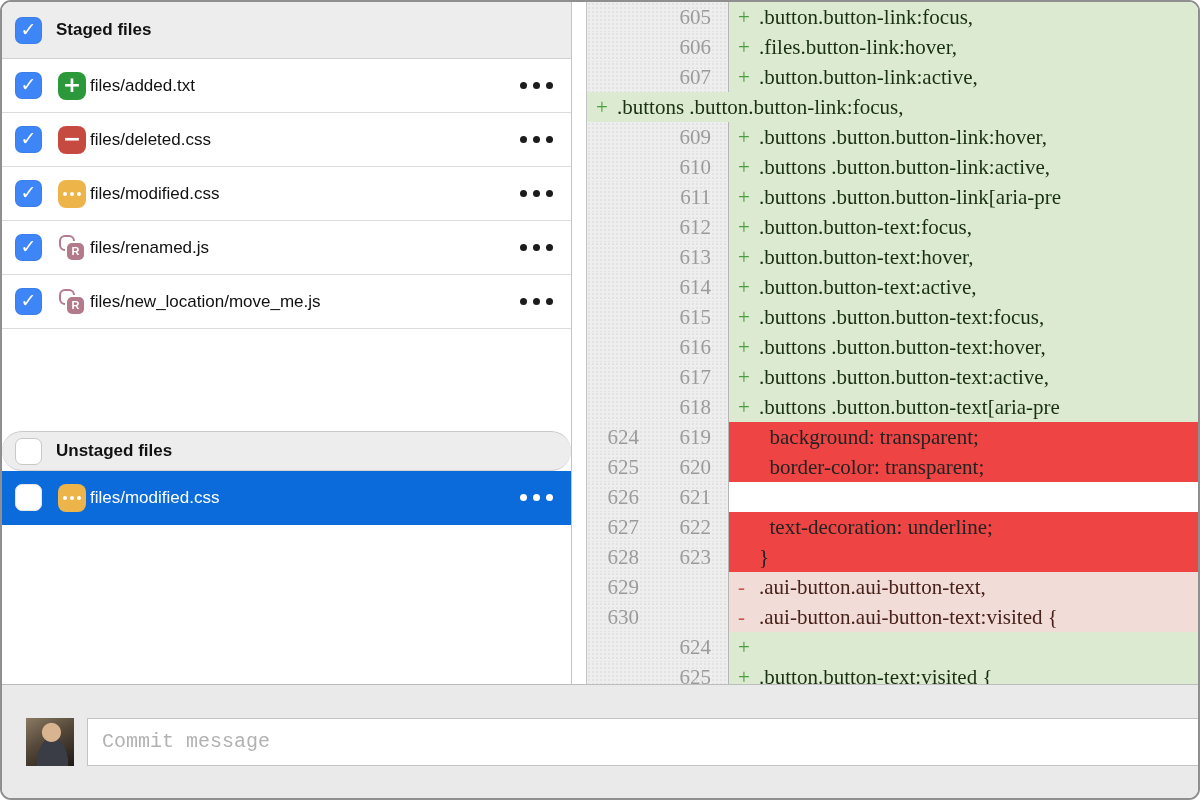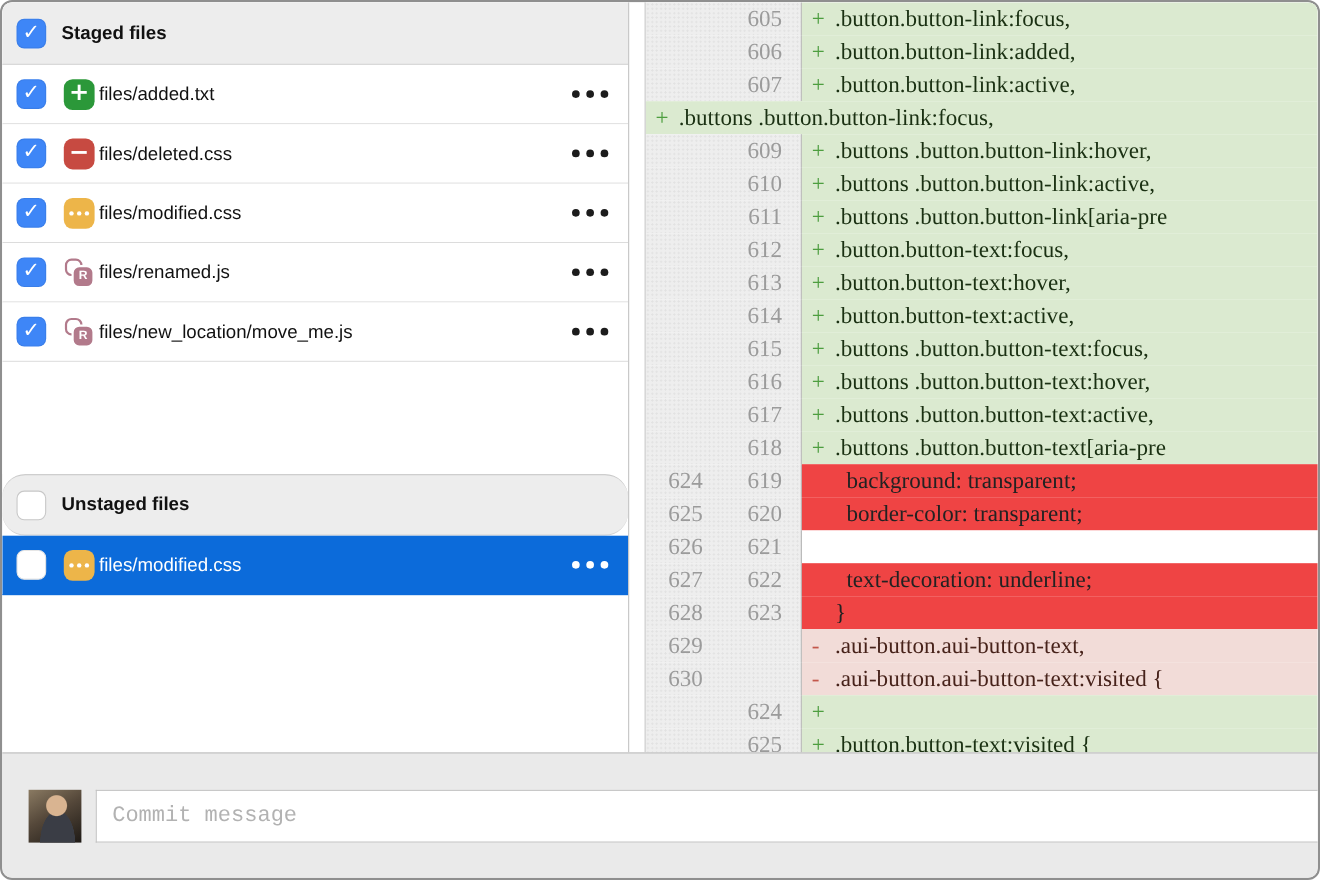--- a/index.html
+++ b/index.html
@@ -32,21 +32,21 @@
   .section-header{
     height:57px;flex:none;
     background:#ededed;
     border-bottom:1px solid #d2d2d2;
     display:flex;align-items:center;
     padding-left:13px;
     font-size:17px;font-weight:600;color:#111;
     box-sizing:border-box;
   }
   .section-header .hdr-label{margin-left:14px;}
-  .unstaged-header{border-top:1px solid #c9c9c9;height:56px;border-radius:21px;}
+  .unstaged-header{border-top:1px solid #c9c9c9;height:40px;border-radius:21px;}
   .spacer{height:102px;flex:none;background:#fff;}
 
   .file-row{
     height:54px;flex:none;
     background:#fff;
     border-bottom:1px solid #dcdcdc;
     display:flex;align-items:center;
     padding:0 18px 0 13px;
     font-size:17px;color:#111;
     box-sizing:border-box;
@@ -288,21 +288,21 @@
             <span class="old"></span>
             <span class="new">605</span>
           </div>
           <div class="codewrap"><span class="sign">+</span><span class="code">.button.button-link:focus,</span></div>
         </div>
         <div class="diff-line t-add">
           <div class="gutter">
             <span class="old"></span>
             <span class="new">606</span>
           </div>
-          <div class="codewrap"><span class="sign">+</span><span class="code">.button.button-link:added,</span></div>
+          <div class="codewrap"><span class="sign">+</span><span class="code">.files.button-link:hover,</span></div>
         </div>
         <div class="diff-line t-add">
           <div class="gutter">
             <span class="old"></span>
             <span class="new">607</span>
           </div>
           <div class="codewrap"><span class="sign">+</span><span class="code">.button.button-link:active,</span></div>
         </div>
         <div class="diff-line t-add">
           <div class="codewrap"><span class="sign">+</span><span class="code">.buttons .button.button-link:focus,</span></div>

